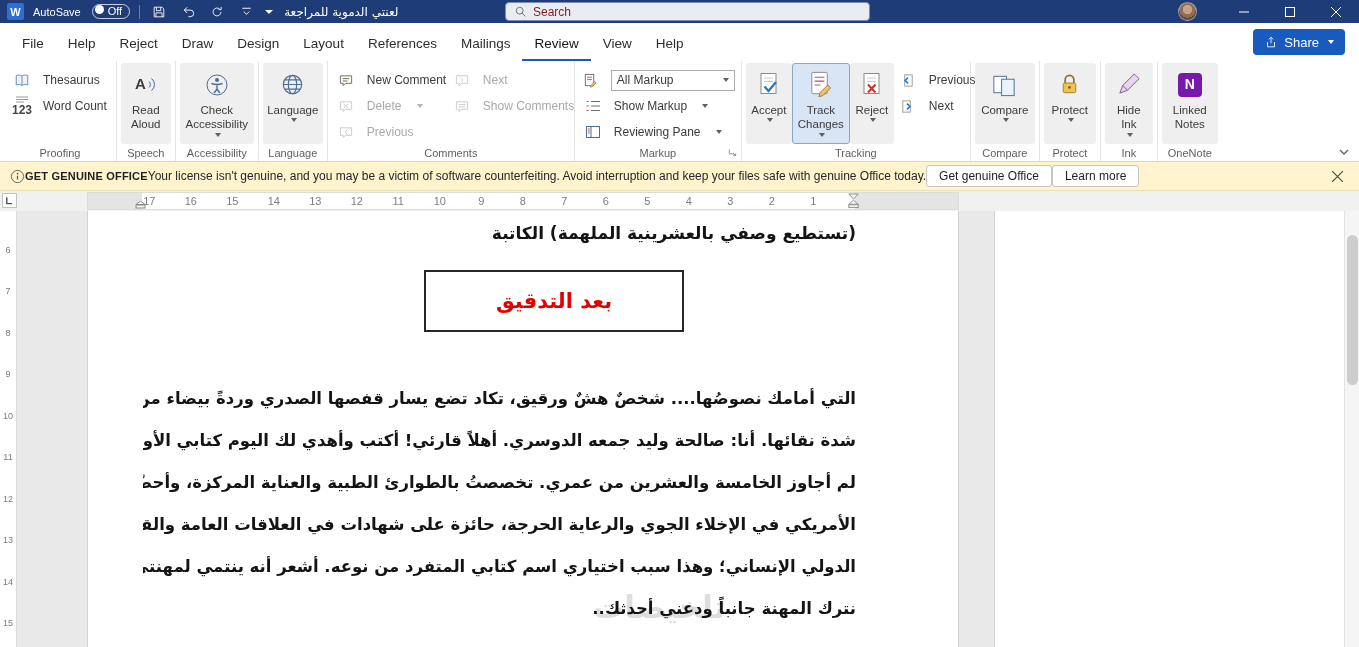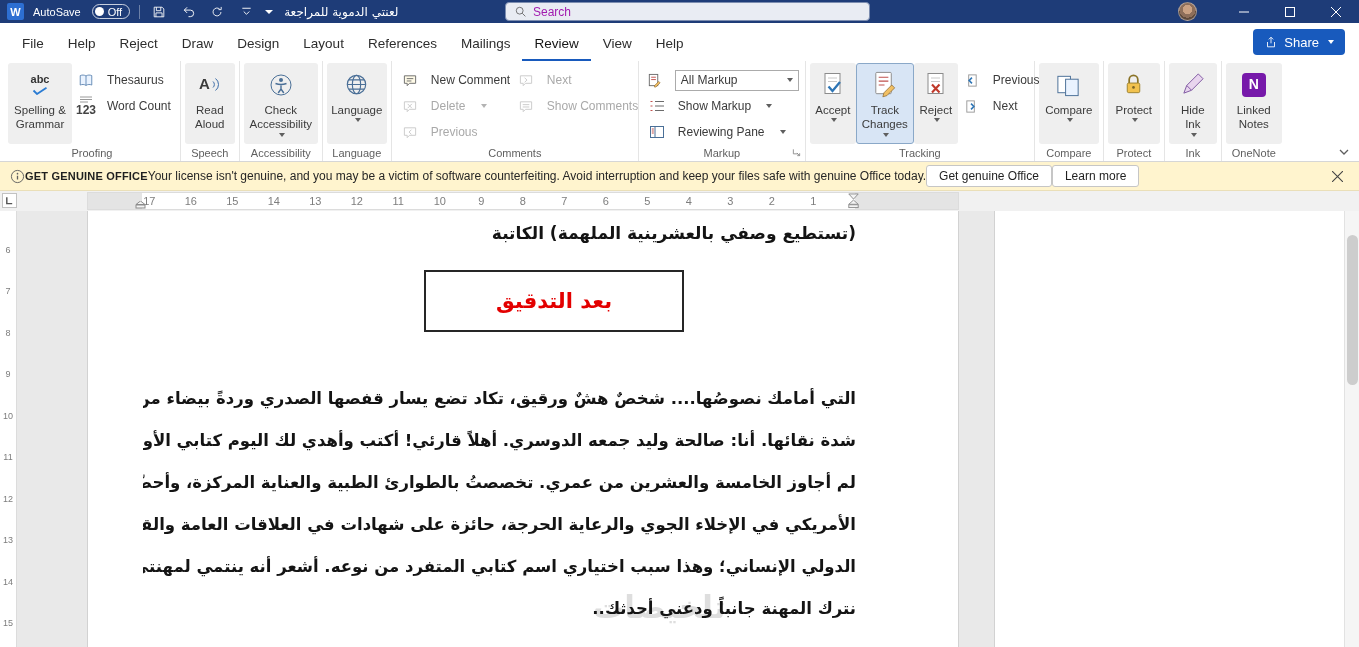--- a/index.html
+++ b/index.html
@@ -6,27 +6,27 @@
   html,body{width:1359px;height:647px;overflow:hidden}
   body{font-family:"Liberation Sans",sans-serif;background:#e9e9e9;position:relative;font-size:12px;color:#3b3b3b;-webkit-user-select:none}
   .band{position:absolute;left:0;right:0}
   svg{display:block}
 
   
   #titlebar{top:0;height:23px;background:#1e3c78;display:flex;align-items:center;color:#fff}
   .tbl{display:flex;align-items:center;gap:9px;padding-left:7px}
   .word-logo{width:17px;height:17px;background:#2d6fd2;border-radius:2px;display:flex;align-items:center;justify-content:center;font-weight:bold;font-size:11px;color:#fff}
   .autosave{display:flex;align-items:center;gap:11px;font-size:11px}
-  .as-pill{display:flex;align-items:center;gap:4px;border:1px solid rgba(255,255,255,.75);border-radius:9px;height:15px;padding:0 7px 0 2px}
+  .as-pill{display:flex;gap:4px;border:1px solid rgba(255,255,255,.75);border-radius:9px;height:15px;padding:0 7px 0 2px}
   .as-knob{width:9px;height:9px;border-radius:50%;background:#fff}
   .tb-sep{width:1px;height:14px;background:rgba(255,255,255,.35)}
   .tb-btn{background:none;border:none;display:flex;align-items:center;justify-content:center;width:20px;height:23px;cursor:default}
   .title-caret{width:0;height:0;border:4px solid transparent;border-top:4.5px solid #fff;transform:translateY(2px)}
   .doc-title{font-size:12px;color:#fff;font-family:"DejaVu Sans","Liberation Sans",sans-serif;margin-left:2px;white-space:nowrap}
-  .searchbox{position:absolute;left:505px;top:2px;width:365px;height:19px;background:rgba(244,246,250,.95);border:1px solid #7c8db0;border-radius:4px;display:flex;align-items:center;gap:6px;padding:0 8px;color:#a21caf}
+  .searchbox{position:absolute;left:505px;top:2px;width:365px;height:19px;background:rgba(244,246,250,.95);border:1px solid #7c8db0;border-radius:4px;display:flex;align-items:center;gap:6px;padding:0 8px;color:#7f1d1d}
   .tbr{margin-left:auto;display:flex;align-items:center}
   .avatar{width:19px;height:19px;border-radius:50%;background:radial-gradient(circle at 50% 38%,#caa183 0 34%,#8d6e5a 35% 60%,#5f4a3c 61%);margin-right:24px;border:1px solid rgba(255,255,255,.4)}
   .winbtn{width:46px;height:23px;display:flex;align-items:center;justify-content:center;background:none;border:none}
 
   
   #menubar{top:23px;height:38px;background:#fff;display:flex;align-items:flex-end;padding-left:10px}
   .tab{padding:9px 12px 8px;font-size:13.5px;color:#2d2d2d;border-bottom:2.5px solid transparent;cursor:default;white-space:nowrap}
   .tab.active{border-bottom-color:#185abd;color:#151515}
   .share-btn{margin-left:auto;margin-right:14px;margin-bottom:6px;background:#185abd;color:#fff;border:none;border-radius:4px;height:26px;display:flex;align-items:center;gap:6px;padding:0 11px;font-size:13px}
   .share-btn .car{border-top-color:#fff}
@@ -179,31 +179,20 @@
       </svg>
     <span>Share</span>
     <span class="car"></span>
   </button>
 </div>
 
 <div id="ribbon" class="band">
 
   <div class="grp">
     <div class="grp-body">
-      <button class="bigbtn" style="width:64px">
-        <span class="ic">
-          <span class="ic-abc">
-            <span class="t">abc</span>
-            <svg width="16" height="8" viewBox="0 0 16 8">
-                <path d="M1.5 3.5l3.5 3.5L14.5.8" fill="none" stroke="#2b7cd3" stroke-width="1.8"></path>
-              </svg>
-          </span>
-        </span>
-        <span>Spelling &amp; Grammar</span>
-      </button>
       <div class="smallcol">
         <button class="smbtn">
           <span class="ic16">
             <svg width="16" height="15" viewBox="0 0 18 16">
                 <path d="M2.5 2.5c2.2-.9 4.3-.9 6.5.4 2.2-1.3 4.3-1.3 6.5-.4v10.6c-2.2-.9-4.3-.9-6.5.4-2.2-1.3-4.3-1.3-6.5-.4z" fill="#eaf3ff" stroke="#5b83b0"></path>
                 <path d="M9 3v10.5" stroke="#5b83b0"></path>
               </svg>
           </span>
           <span>Thesaurus</span>
         </button>

